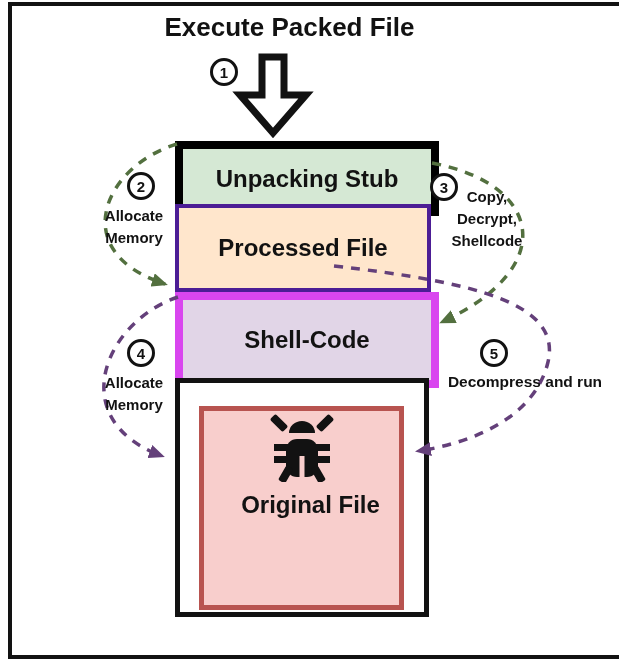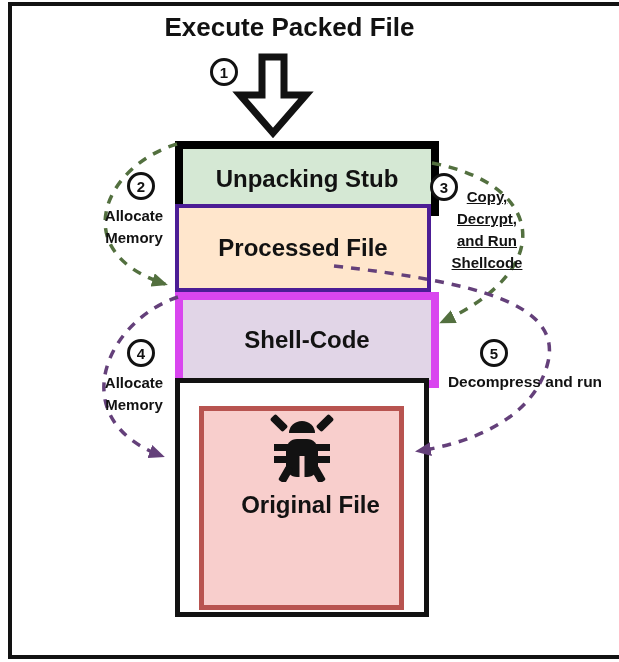--- a/index.html
+++ b/index.html
@@ -23,21 +23,21 @@
   #bug{left:264px;top:412px;z-index:3;}
   .badge{width:22px;height:22px;border:3.5px solid #121212;border-radius:50%;background:#fff;
          display:flex;align-items:center;justify-content:center;font-size:15px;z-index:4;}
   #badge-1{left:204px;top:58px;}
   #badge-2{left:121px;top:172px;}
   #badge-3{left:424px;top:173px;}
   #badge-4{left:121px;top:339px;}
   #badge-5{left:474px;top:339px;}
   .stepLabel{font-size:15px;line-height:22px;text-align:center;z-index:4;}
   #label-2{left:86px;top:205px;width:84px;}
-  #label-3{left:434px;top:186px;width:94px;text-decoration:underline;}
+  #label-3{left:434px;top:186px;width:94px;}
   #label-4{left:86px;top:372px;width:84px;}
   #label-5{left:430px;top:371px;width:178px;font-size:15.5px;}
   #flow-svg{left:0;top:0;z-index:2;pointer-events:none;}
   #arrow-svg{left:0;top:0;z-index:2;pointer-events:none;}
 </style>
 </head>
 <body>
 
 <div id="canvas">
 
@@ -110,21 +110,20 @@
     <span>5</span>
   </div>
 
   <div id="label-2" class="abs stepLabel">
     <div>Allocate</div>
     <div>Memory</div>
   </div>
   <div id="label-3" class="abs stepLabel">
     <div>Copy,</div>
     <div>Decrypt,</div>
-    <div>and Run</div>
     <div>Shellcode</div>
   </div>
   <div id="label-4" class="abs stepLabel">
     <div>Allocate</div>
     <div>Memory</div>
   </div>
   <div id="label-5" class="abs stepLabel">
     <div>Decompress and run</div>
   </div>
 

